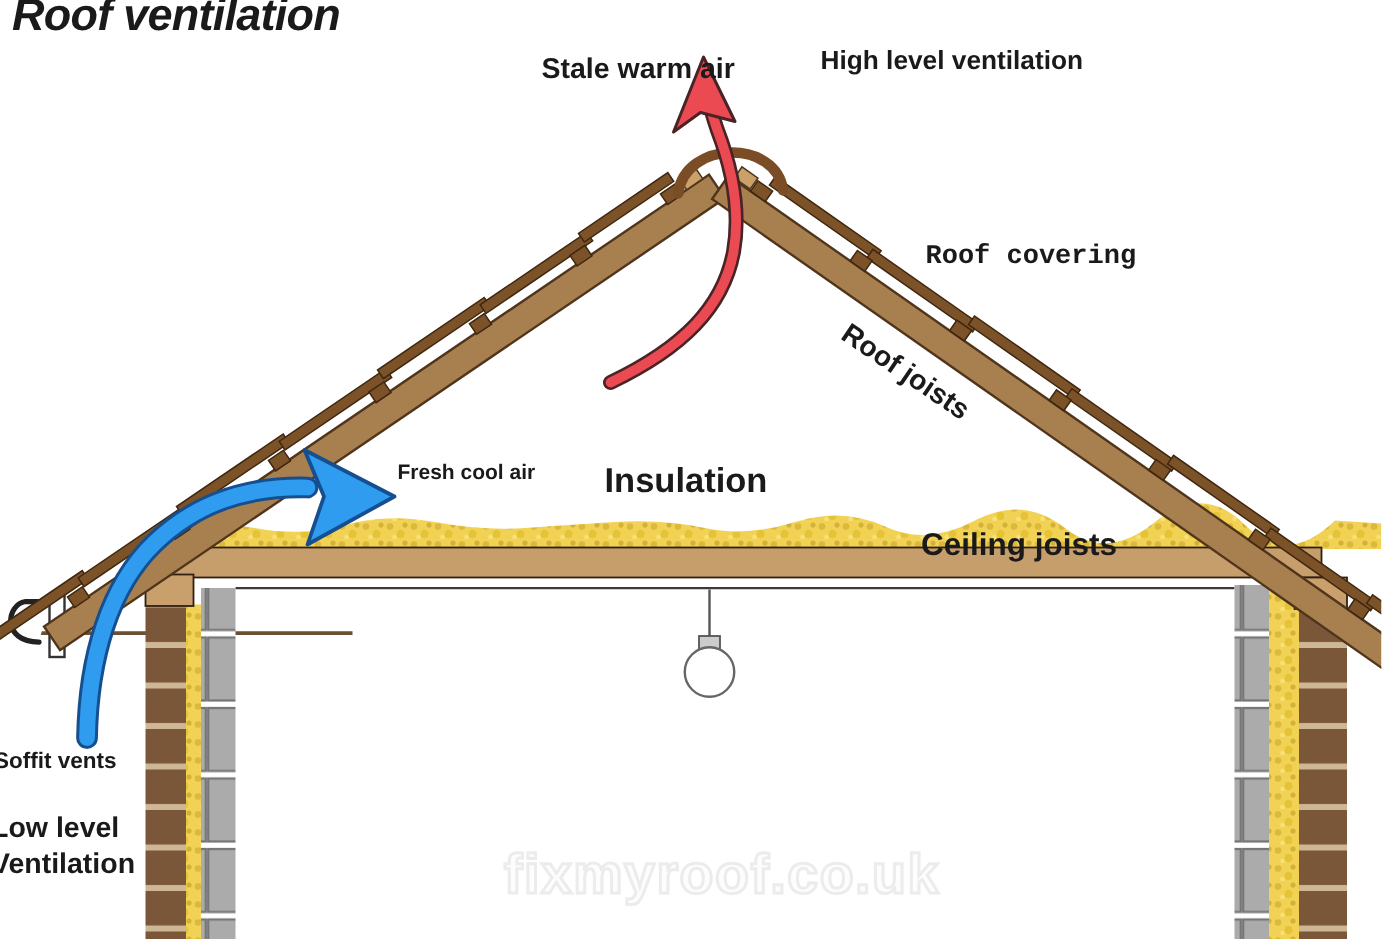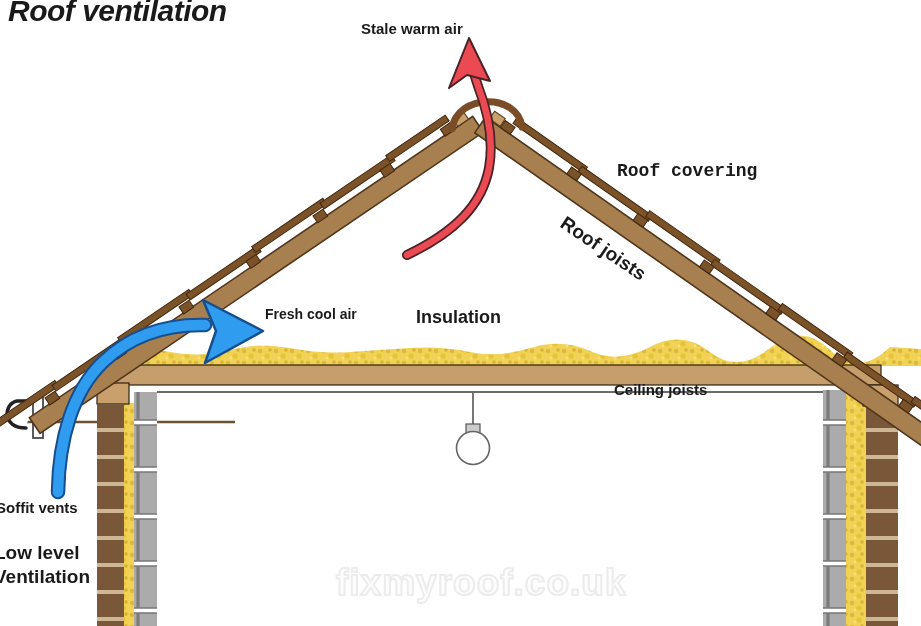--- a/index.html
+++ b/index.html
@@ -6,30 +6,30 @@
   #stage{
     position:relative;width:921px;height:626px;overflow:hidden;
     background:#ffffff;font-family:"Liberation Sans",sans-serif;
   }
   #diagram-svg{position:absolute;left:0;top:0;}
   .lbl{
     position:absolute;color:#1a1a1a;font-weight:bold;white-space:nowrap;
     line-height:1.05;
   }
   .lbl-title{left:8px;top:-5px;font-size:30px;font-style:italic;letter-spacing:-.5px;}
-  .lbl-stale{left:361px;top:21px;font-size:15px;}
+  .lbl-stale{left:361px;top:37px;font-size:19px;}
   .lbl-high{left:547px;top:31px;font-size:17.5px;}
   .lbl-covering{left:617px;top:162px;font-size:18px;font-family:Liberation Mono, monospace;}
   .lbl-roofjoists{
     left:568px;top:213px;font-size:19px;
     transform:rotate(34deg);transform-origin:left top;
   }
   .lbl-fresh{left:265px;top:307px;font-size:14px;}
-  .lbl-insulation{left:416px;top:308px;font-size:18px;}
-  .lbl-ceiling{left:614px;top:382px;font-size:15px;}
+  .lbl-insulation{left:403px;top:308px;font-size:23px;}
+  .lbl-ceiling{left:614px;top:353px;font-size:21px;}
   .lbl-soffit{left:-4px;top:500px;font-size:15px;}
   .lbl-lowlevel{left:-6px;top:541px;font-size:19px;line-height:1.25;}
   .lbl-watermark{
     left:336px;top:564px;font-size:37px;letter-spacing:1px;
     color:#fdfdfd;-webkit-text-stroke:2px #ececec;
     text-shadow:0 0 1px #e9e9e9;font-weight:bold;
   }
 </style>
 </head>
 <body>
@@ -136,20 +136,21 @@
 
     <g>
       <path d="M58,492 C59,438 73,391 103,362 C130,336 163,324 205,325" fill="none" stroke="#164f8f" stroke-width="14.5" stroke-linecap="round"></path>
       <path d="M58,492 C59,438 73,391 103,362 C130,336 163,324 205,325" fill="none" stroke="#2f9cf0" stroke-width="10.5" stroke-linecap="round"></path>
       <polygon points="263,331 203,300 216,331 205,363" fill="#2f9cf0" stroke="#164f8f" stroke-width="2.5" stroke-linejoin="round"></polygon>
     </g>
   </svg>
 
   <div class="lbl lbl-title">Roof ventilation</div>
   <div class="lbl lbl-stale">Stale warm air</div>
+  <div class="lbl lbl-high">High level ventilation</div>
   <div class="lbl lbl-covering">Roof covering</div>
   <div class="lbl lbl-roofjoists">Roof joists</div>
   <div class="lbl lbl-fresh">Fresh cool air</div>
   <div class="lbl lbl-insulation">Insulation</div>
   <div class="lbl lbl-ceiling">Ceiling joists</div>
   <div class="lbl lbl-soffit">Soffit vents</div>
   <div class="lbl lbl-lowlevel">
     <div>Low level</div>
     <div>Ventilation</div>
   </div>

